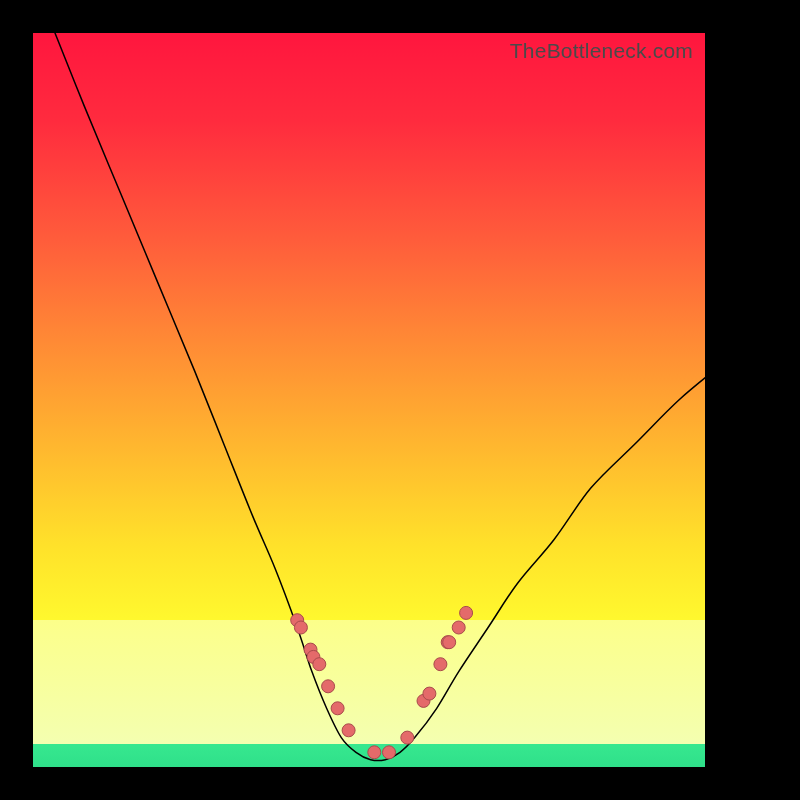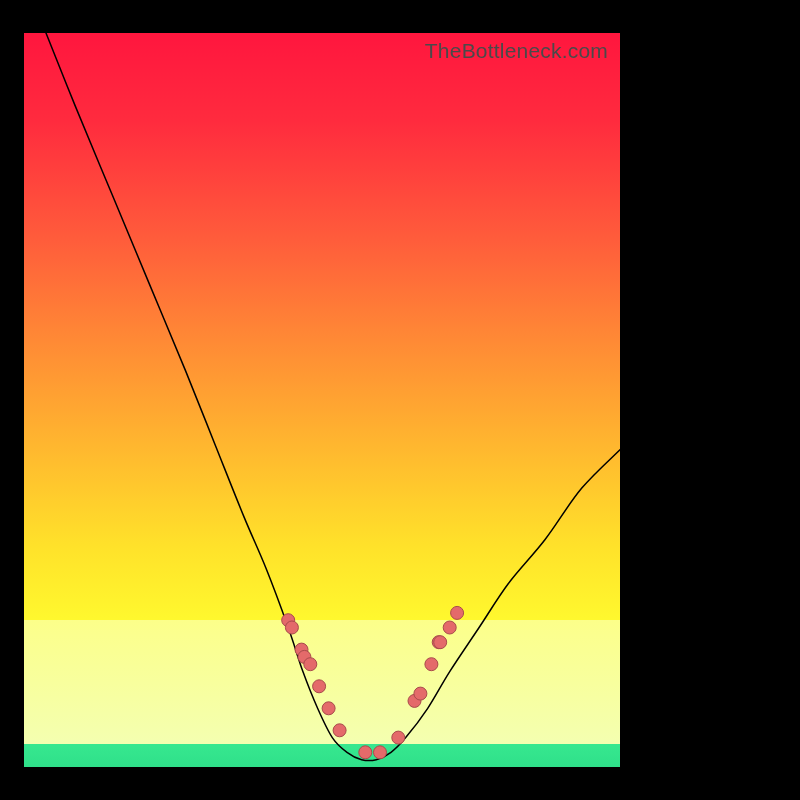--- a/index.html
+++ b/index.html
@@ -12,23 +12,23 @@
     font-family: Arial, Helvetica, sans-serif;
   }
   .frame {
     position: relative;
     width: 800px;
     height: 800px;
     background: #000;
   }
   .plot-area {
     position: absolute;
-    left: 24px;
+    left: 33px;
     top: 33px;
-    width: 596px;
+    width: 672px;
     height: 734px;
     
     background:
       linear-gradient(to bottom,
         rgba(0,0,0,0) 0%,
         rgba(0,0,0,0) 96.8%,
         #37e88f 96.8%,
         #2fe08a 100%
       ),
       linear-gradient(to bottom,

